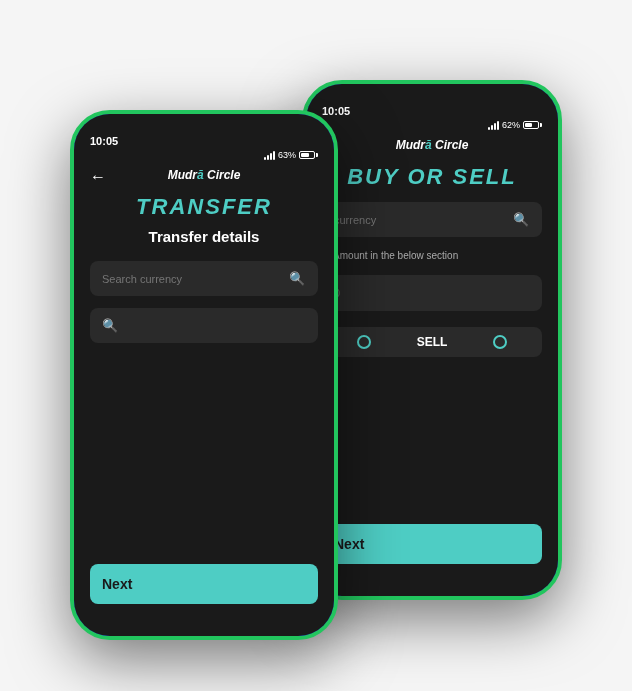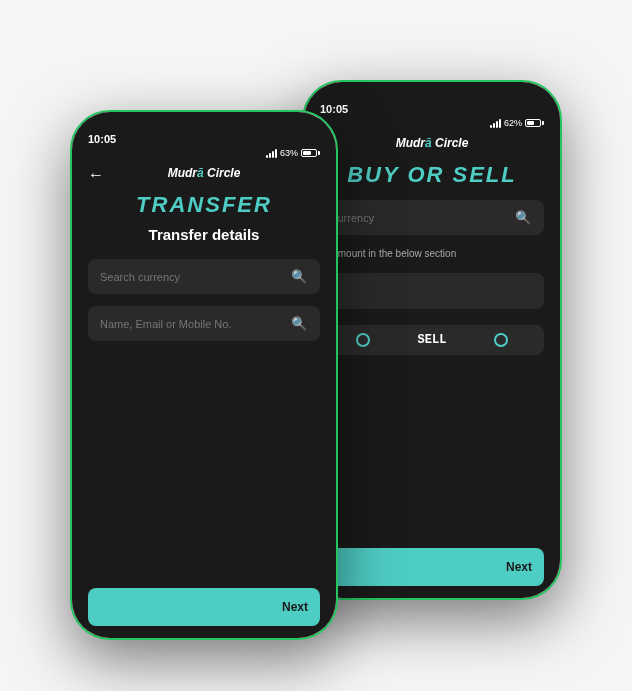--- a/index.html
+++ b/index.html
@@ -23,24 +23,24 @@
       background: #f5f5f5;
       display: flex;
       align-items: center;
       justify-content: center;
     }
 
     
     .phone {
       position: absolute;
       border-radius: 40px;
-      background: #f9a8d4;
+      background: #1d4ed8;
       box-shadow: 0 20px 60px rgba(0,0,0,0.5);
       overflow: hidden;
-      border: 2px solid #22c55e;
+      border: 4px solid #22c55e;
     }
 
     
     .phone-back {
       width: 260px;
       height: 520px;
       top: 80px;
       right: 70px;
       z-index: 1;
     }
@@ -227,29 +227,29 @@
     .name-input-container input {
       background: transparent;
       border: none;
       outline: none;
       color: #888;
       font-size: 11px;
       flex: 1;
     }
 
     .next-btn {
-      margin: auto 16px 12px;
+      margin: auto 16px 32px;
       background: #4ecdc4;
       border: none;
       border-radius: 8px;
       padding: 12px;
       color: #1a1a1a;
-      font-size: 12px;
+      font-size: 14px;
       font-weight: bold;
-      text-align: right;
+      text-align: left;
       cursor: pointer;
       width: calc(100% - 32px);
     }
 
     .spacer { flex: 1; }
 
     .amount-input-container {
       margin: 0 16px 16px;
       background: #2a2a2a;
       border-radius: 8px;
@@ -281,21 +281,20 @@
       height: 14px;
       border-radius: 50%;
       border: 2px solid #4ecdc4;
       background: transparent;
     }
 
     .sell-label {
       color: white;
       font-size: 12px;
       font-weight: bold;
-      font-family: Liberation Mono, monospace;
     }
 
     .partial-text {
       color: #aaa;
       font-size: 10px;
       padding: 0 16px 12px;
       line-height: 1.4;
     }
   </style>
 </head>
@@ -395,21 +394,20 @@
 
       <div class="section-title">Transfer details</div>
 
       <div class="search-input-container">
         <input type="text" style="color: rgb(102, 102, 102); font-size: 11px; background: transparent; border: none; outline: none; flex: 1 1 0%;" placeholder="Search currency">
         <span class="search-icon-svg">🔍</span>
       </div>
 
 
       <div class="name-input-container">
-        <input type="text" style="color: rgb(102, 102, 102); font-size: 11px; background: transparent; border: none; outline: none; flex: 1 1 0%;" placeholder="Name, Email or Mobile No.">
         <span class="search-icon-svg">🔍</span>
       </div>
 
       <div class="spacer"></div>
 
       <button class="next-btn">Next</button>
 
     </div>
   </div>
 

